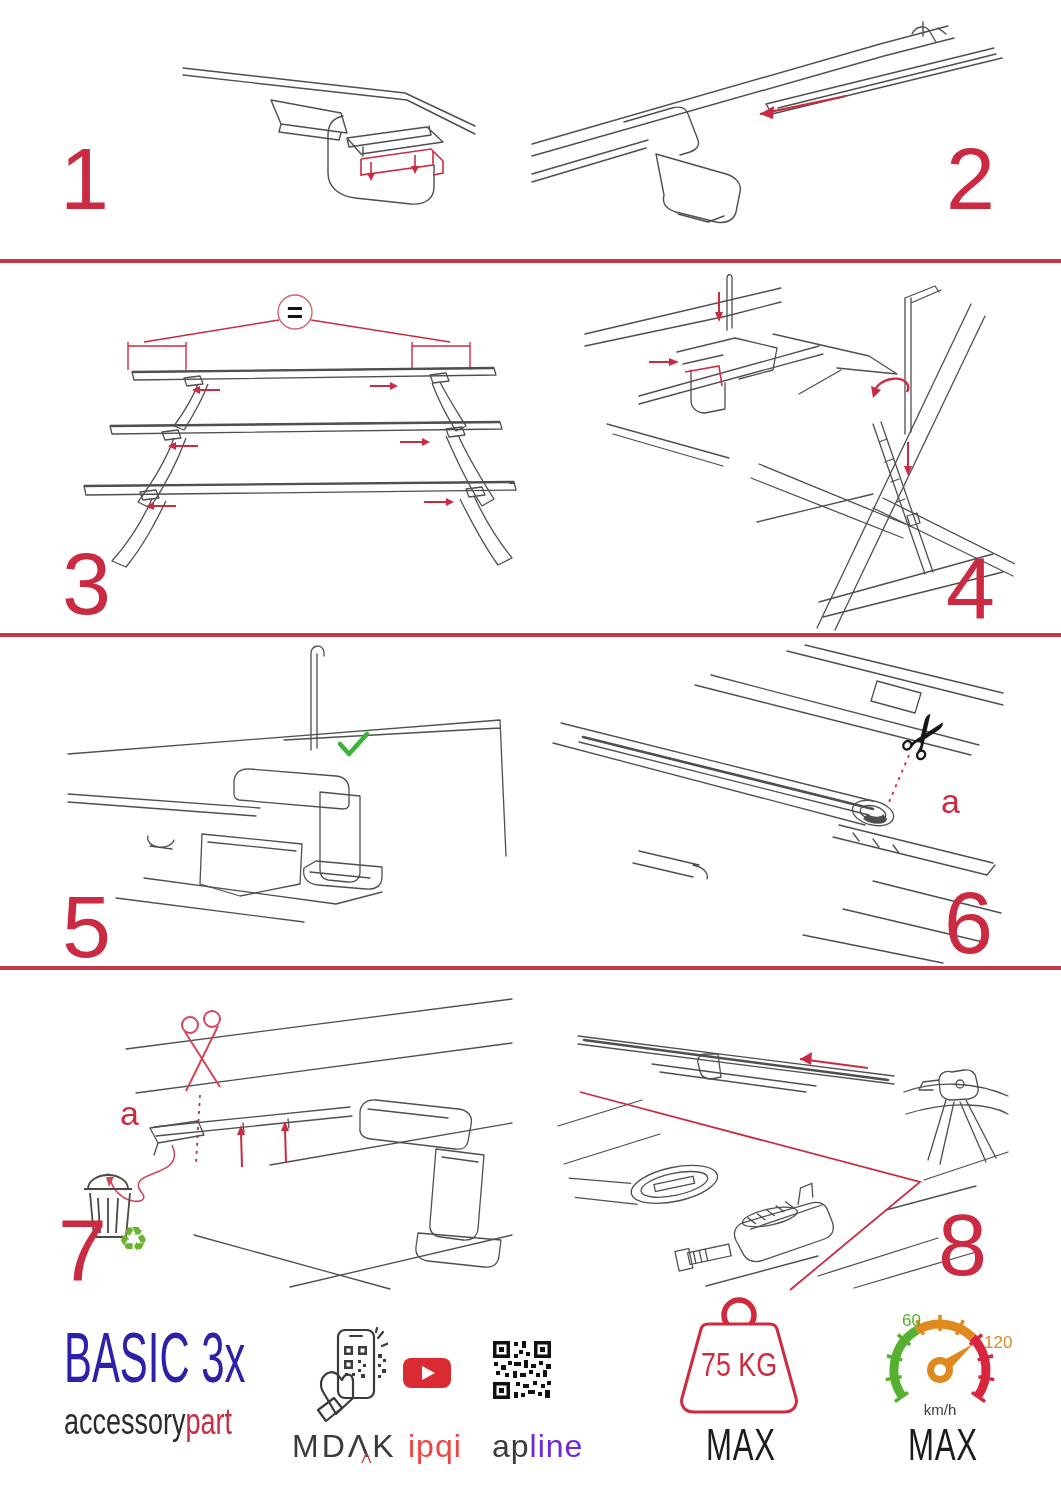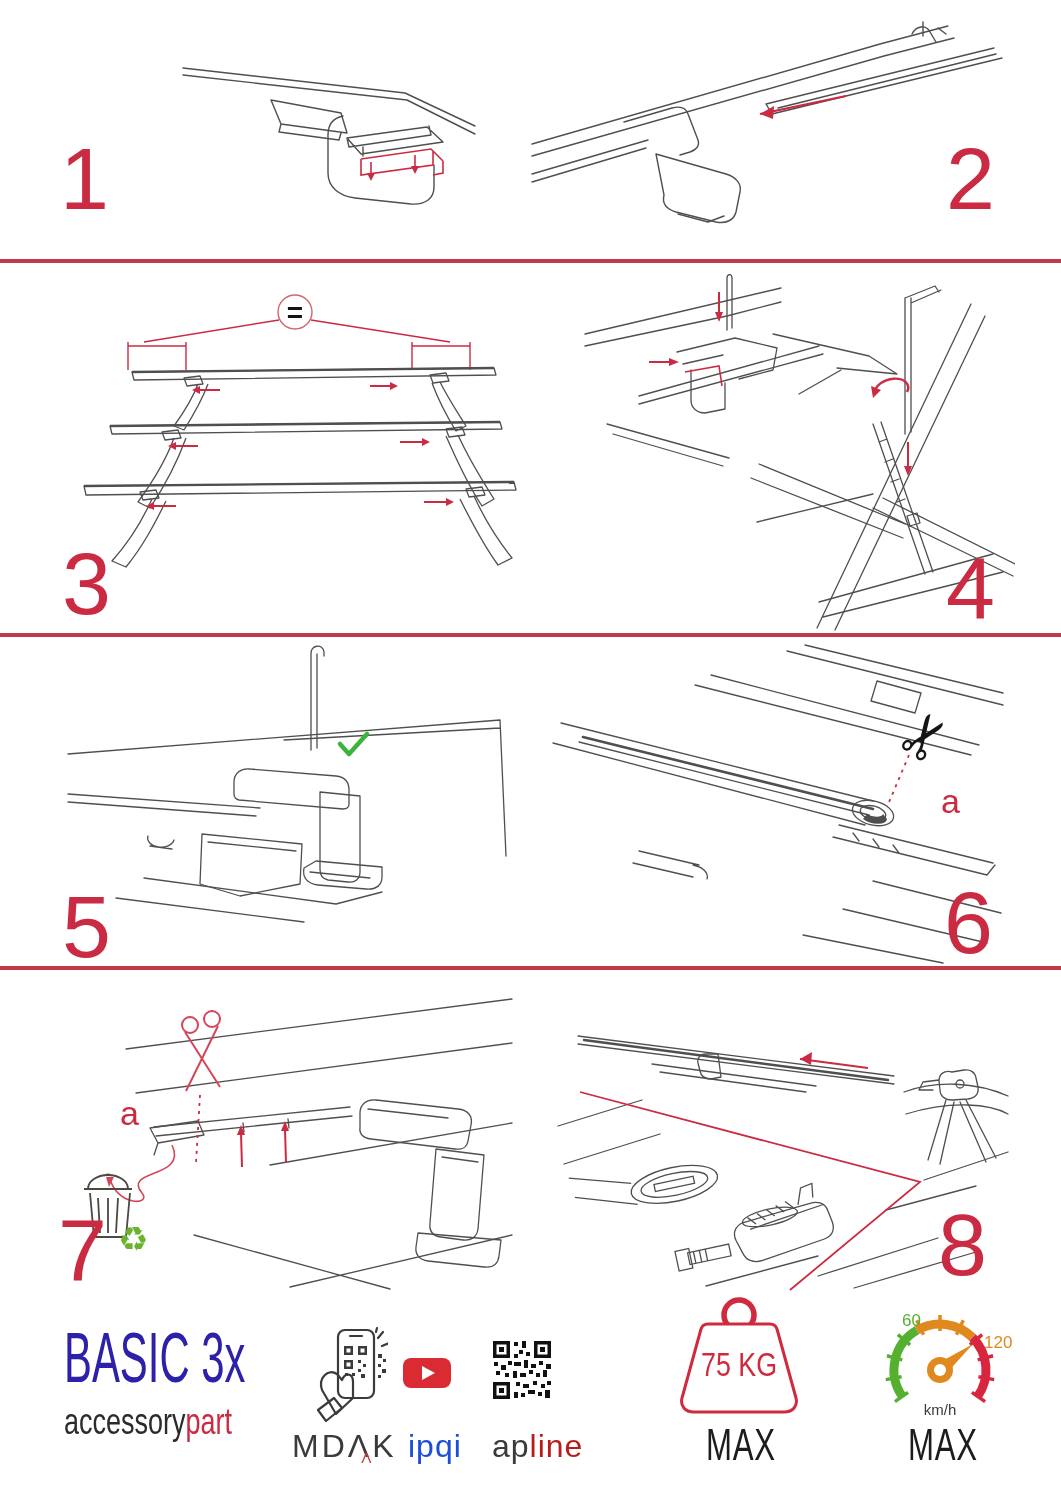--- a/index.html
+++ b/index.html
@@ -12,23 +12,23 @@
   
   .brand-title{position:absolute;left:64px;top:1317px;font-size:46px;color:#2c21a8;
                letter-spacing:0px;transform:scale(0.91,1.52);transform-origin:left top;white-space:nowrap;}
   .brand-sub{position:absolute;left:64px;top:1402px;font-size:30px;color:#2b2b2b;
              transform:scale(0.9,1.2);transform-origin:left top;white-space:nowrap;}
   .brand-sub .red{color:#cb2b42;}
   .logo-word{position:absolute;font-size:32px;color:#3b3b3b;letter-spacing:3px;white-space:nowrap;}
   .mdak{left:292px;top:1428px;}
   .mdak-a{position:relative;display:inline-block;}
   .mdak-a .a-red{position:absolute;left:28%;bottom:-2px;transform:scale(0.48);transform-origin:center bottom;color:#cb3a49;}
-  .ipqi{left:408px;top:1428px;color:#1d4ed8;letter-spacing:1px;}
+  .ipqi{left:408px;top:1428px;color:#ef4444;letter-spacing:1px;}
   .apline{left:492px;top:1428px;letter-spacing:1px;}
-  .apline .red{color:#b91c1c;}
+  .apline .red{color:#6d28d9;}
   .max-label{position:absolute;font-size:40px;color:#1c1c1c;letter-spacing:1px;
              transform:scale(0.78,1.12);transform-origin:left top;}
 </style>
 </head>
 <body>
 
 <div class="page">
 
   <svg class="art" style="left:175px;top:38px" width="305" height="210" viewBox="0 0 305 210">
     <g stroke="#4f4f4f" fill="none" stroke-width="1.4" stroke-linejoin="round" stroke-linecap="round">

